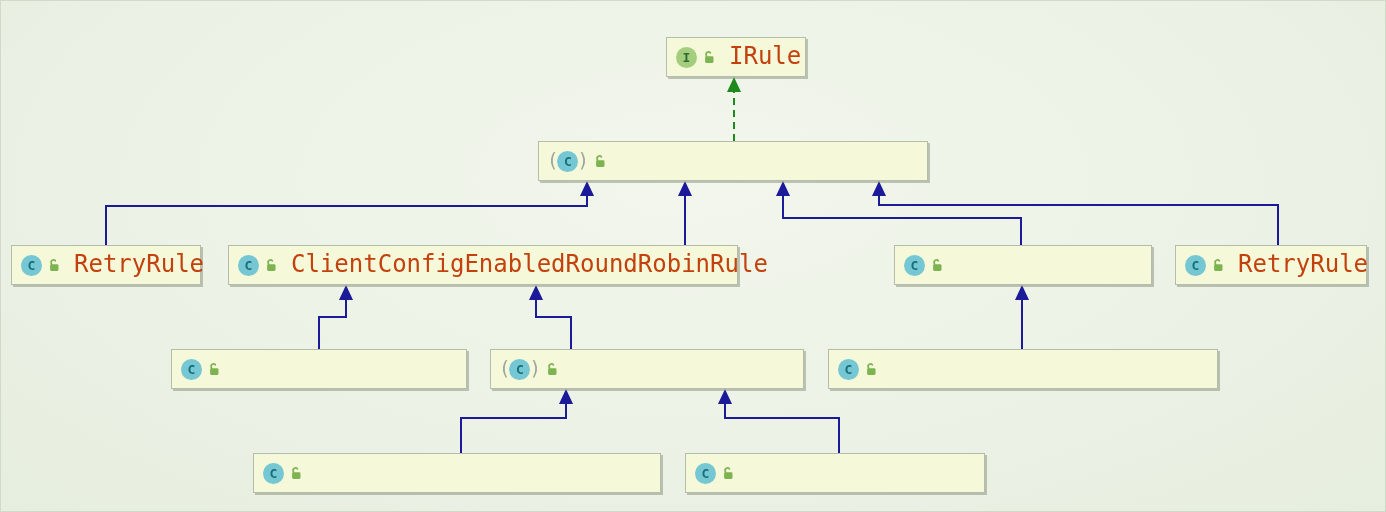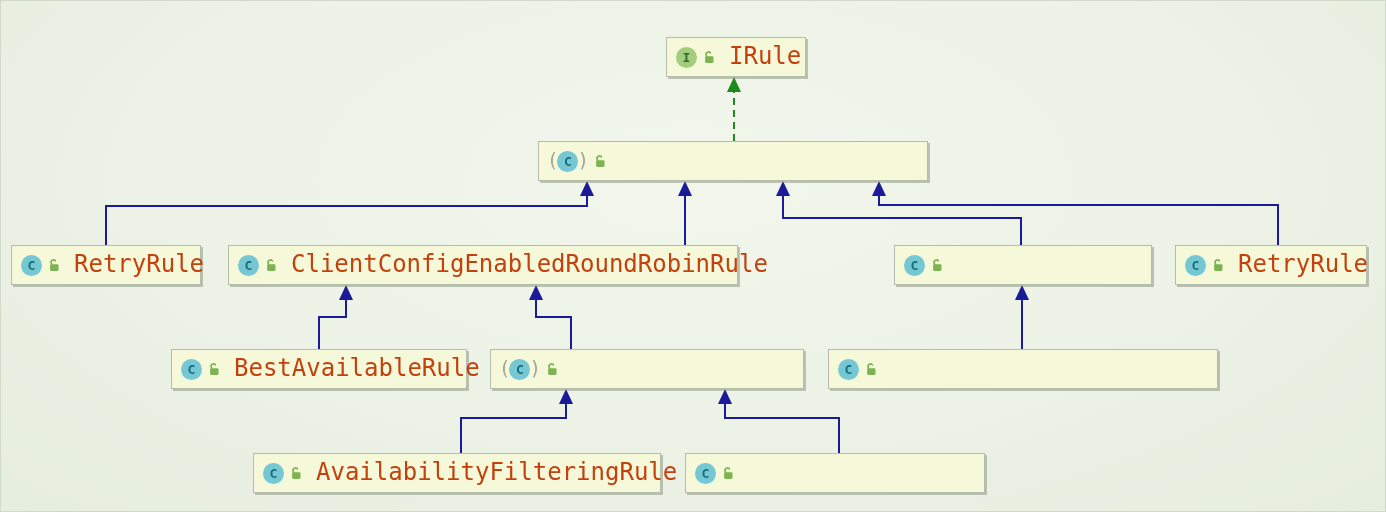--- a/index.html
+++ b/index.html
@@ -128,21 +128,20 @@
     <span class="label">RetryRule</span>
   </div>
     <div class="node kind-class" style="left: 170px; top: 348px; width: 296px; height: 40px;">
 
     <span class="kind-icon">C</span>
 
     <svg class="lock-icon" width="14" height="14" viewBox="0 0 14 14">
       <path class="lock-shackle" d="M4.3 6.4 V4.3 a2.35 2.35 0 0 1 4.55 -0.85" fill="none" stroke-width="1.7" stroke-linecap="round" transform="rotate(-16 6.5 5)" stroke="#7db350"></path>
       <rect class="lock-body" x="3.1" y="6.3" width="8.4" height="6.6" rx="1.3" fill="#7db350"></rect>
     </svg>
-    <span class="label">BestAvailableRule</span>
   </div>
     <div class="node kind-abstract-class" style="left: 489px; top: 348px; width: 314px; height: 40px;">
     <span class="paren open">(</span>
     <span class="kind-icon">C</span>
     <span class="paren close">)</span>
     <svg class="lock-icon" width="14" height="14" viewBox="0 0 14 14">
       <path class="lock-shackle" d="M4.3 6.4 V4.3 a2.35 2.35 0 0 1 4.55 -0.85" fill="none" stroke-width="1.7" stroke-linecap="round" transform="rotate(-16 6.5 5)" stroke="#7db350"></path>
       <rect class="lock-body" x="3.1" y="6.3" width="8.4" height="6.6" rx="1.3" fill="#7db350"></rect>
     </svg>
   </div>
@@ -156,21 +155,20 @@
     </svg>
   </div>
     <div class="node kind-class" style="left: 252px; top: 452px; width: 408px; height: 40px;">
 
     <span class="kind-icon">C</span>
 
     <svg class="lock-icon" width="14" height="14" viewBox="0 0 14 14">
       <path class="lock-shackle" d="M4.3 6.4 V4.3 a2.35 2.35 0 0 1 4.55 -0.85" fill="none" stroke-width="1.7" stroke-linecap="round" transform="rotate(-16 6.5 5)" stroke="#7db350"></path>
       <rect class="lock-body" x="3.1" y="6.3" width="8.4" height="6.6" rx="1.3" fill="#7db350"></rect>
     </svg>
-    <span class="label">AvailabilityFilteringRule</span>
   </div>
     <div class="node kind-class" style="left: 684px; top: 452px; width: 300px; height: 40px;">
 
     <span class="kind-icon">C</span>
 
     <svg class="lock-icon" width="14" height="14" viewBox="0 0 14 14">
       <path class="lock-shackle" d="M4.3 6.4 V4.3 a2.35 2.35 0 0 1 4.55 -0.85" fill="none" stroke-width="1.7" stroke-linecap="round" transform="rotate(-16 6.5 5)" stroke="#7db350"></path>
       <rect class="lock-body" x="3.1" y="6.3" width="8.4" height="6.6" rx="1.3" fill="#7db350"></rect>
     </svg>
   </div>

